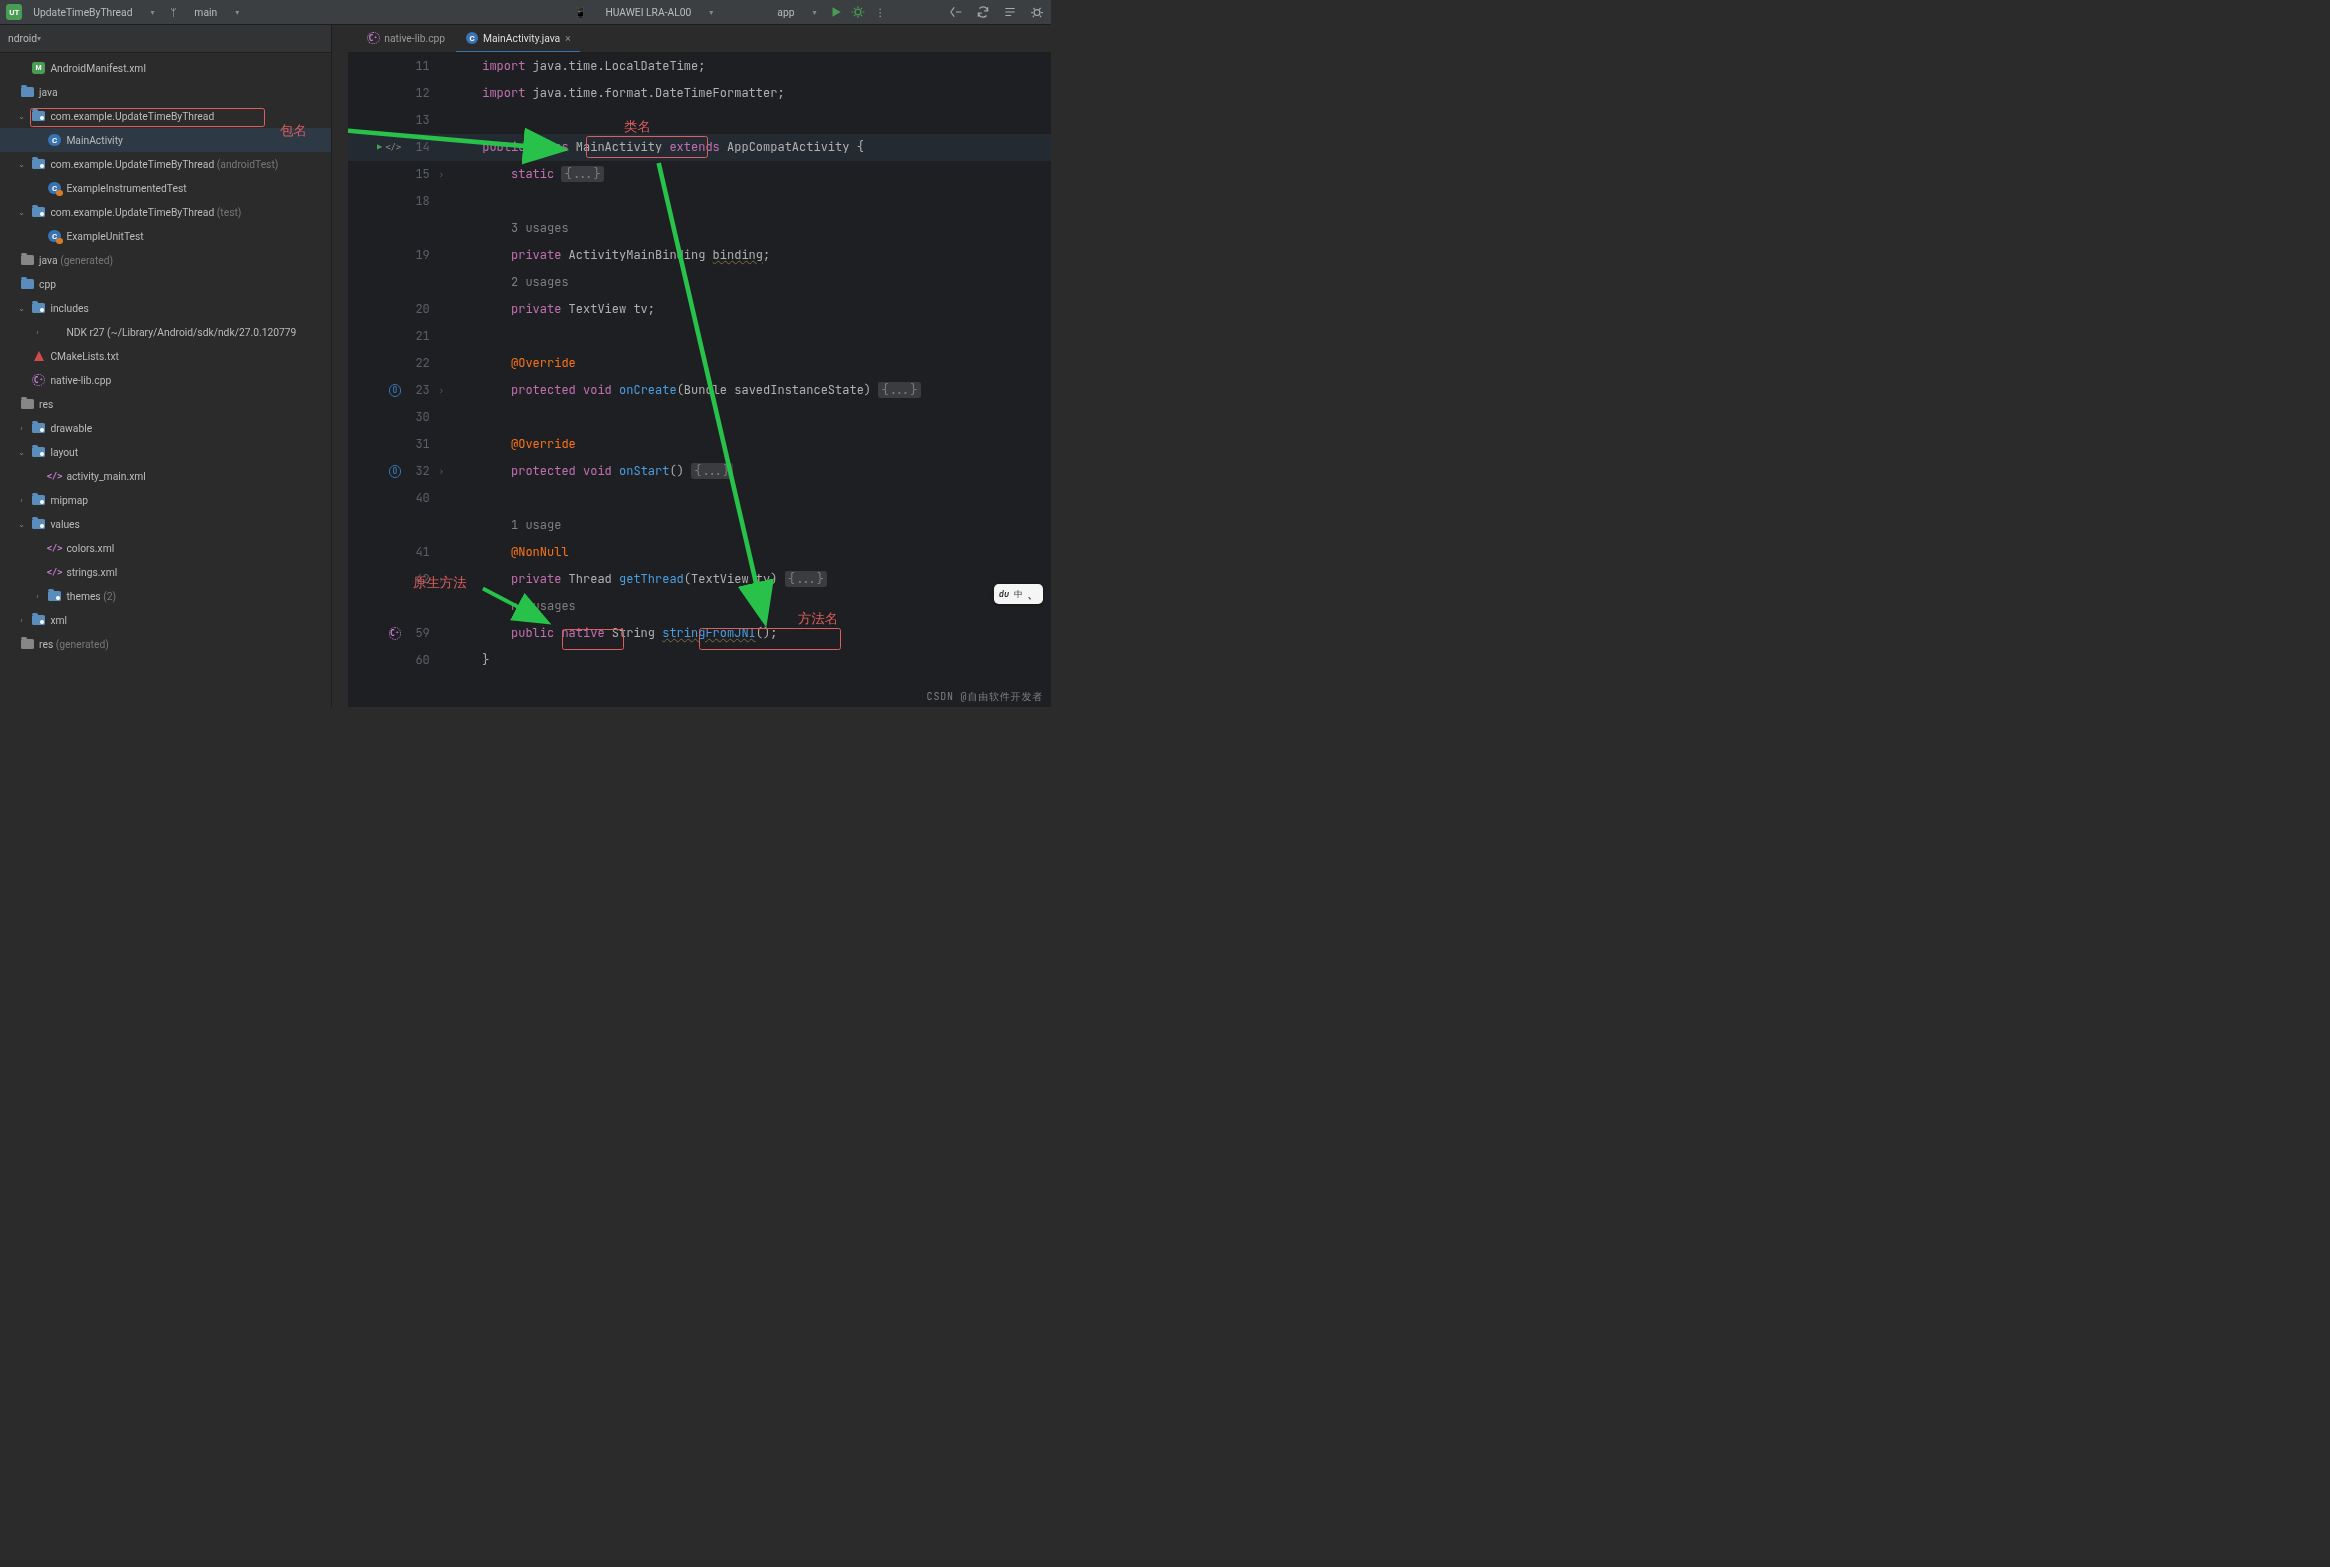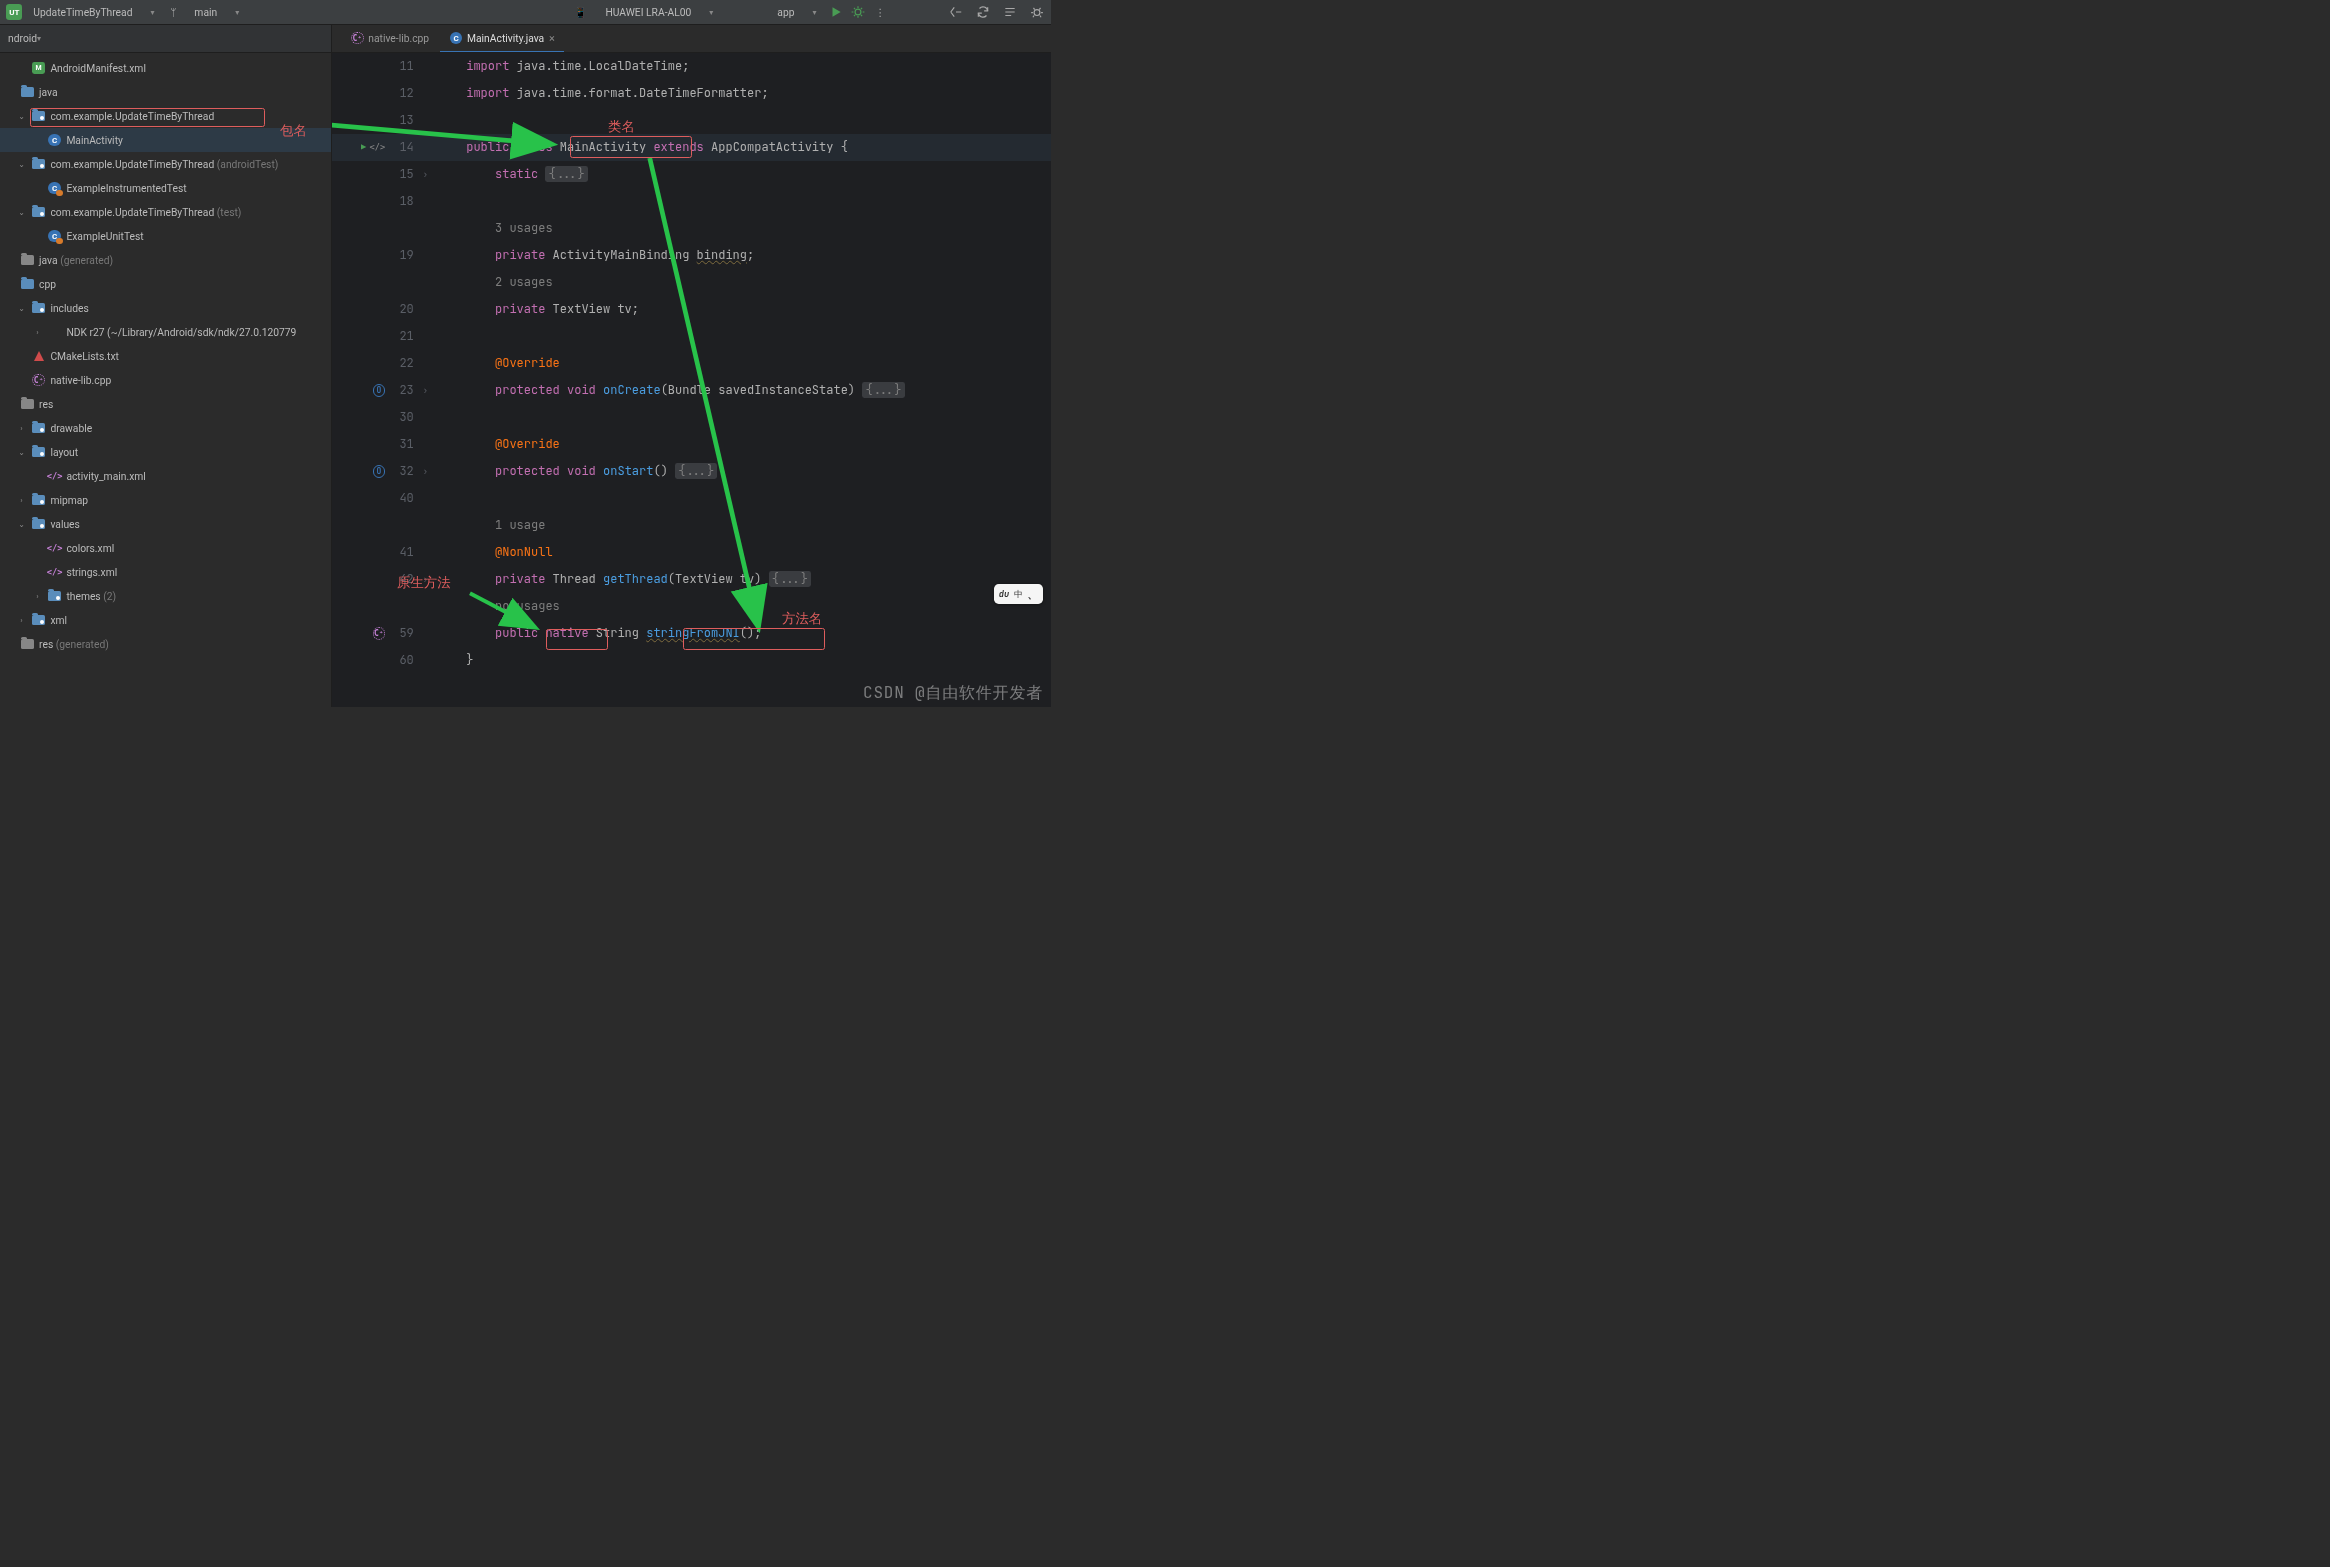--- a/index.html
+++ b/index.html
@@ -30,21 +30,21 @@
 .topbar-item { display: flex; align-items: center; gap: 18px; padding: 1.6px 4.7px; cursor: pointer; }
 .chevron-down { font-size: 8px; color: #888; }
 .topbar-sep { flex: 1; }
 .topbar-right { display: flex; align-items: center; gap: 11px; }
 .icon-btn { width: 16px; height: 16px; display: flex; align-items: center; justify-content: center; color: #a9a9a9; cursor: pointer; }
 .icon-btn svg { width: 14px; height: 14px; }
 .run-icon { color: #499c54; }
 .bug-icon { color: #499c54; }
 .android-icon { color: #499c54; }
 
-.main { display: flex; height: calc(100% - 25px); }
+.main { display: flex; height: calc(100% - 25px); gap: 16px; }
 .sidebar {
   width: 332px;
   background: #2b2b2b;
   border-right: 0.8px solid #1e1e1e;
   overflow: hidden;
   position: relative;
 }
 .sidebar-header {
   height: 28px; display: flex; align-items: center; padding: 0 8px;
   border-bottom: 0.8px solid #1e1e1e; background: #313335;
@@ -107,21 +107,21 @@
 .red-box { position: absolute; border: 0.8px solid #de5d5d; border-radius: 2.4px; }
 svg.arrows { position: absolute; inset: 0; width: 100%; height: 100%; }
 
 .float-toolbar {
   position: absolute; right: 8px; bottom: 103px; background: #f5f5f5;
   border-radius: 4.7px; display: flex; align-items: center; padding: 2.4px 4.7px; gap: 4.7px;
   color: #333; font-size: 8.7px; box-shadow: 0 0.8px 3.2px rgba(0,0,0,.4);
 }
 .watermark {
   position: absolute; right: 8px; bottom: 3.2px; color: rgba(200,200,200,.55);
-  font-size: 16px; letter-spacing: 0.8px;
+  font-size: 10px; letter-spacing: 0.8px;
 }
 
 
 .ic-java { width:12.6px;height:12.6px;border-radius:50%;background:#3873b4;display:flex;align-items:center;justify-content:center;color:#fff;font-size:8px;font-weight:bold; }
 .ic-java.test { background:#3873b4; position:relative; }
 .ic-java.test::after{content:"";position:absolute;right:-1.6px;bottom:-1.6px;width:6.3px;height:6.3px;border-radius:50%;background:#d77b2b;}
 .ic-manifest { width:12.6px;height:12.6px;border-radius:2.4px;background:#499c54;display:flex;align-items:center;justify-content:center;color:#fff;font-size:7px;font-weight:bold; }
 .ic-cmake { width:0;height:0;border-left:5.5px solid transparent;border-right:5.5px solid transparent;border-bottom:10.3px solid #d04b4b; }
 .ic-cpp { font-family:monospace;font-size:8px;font-weight:bold;color:#c782d8;border:0.8px dotted #c782d8;border-radius:50%;width:12.6px;height:12.6px;display:flex;align-items:center;justify-content:center; }
 .ic-folder { width:12.6px;height:9.5px;border-radius:1.6px;background:#5a8dbb;position:relative; }

